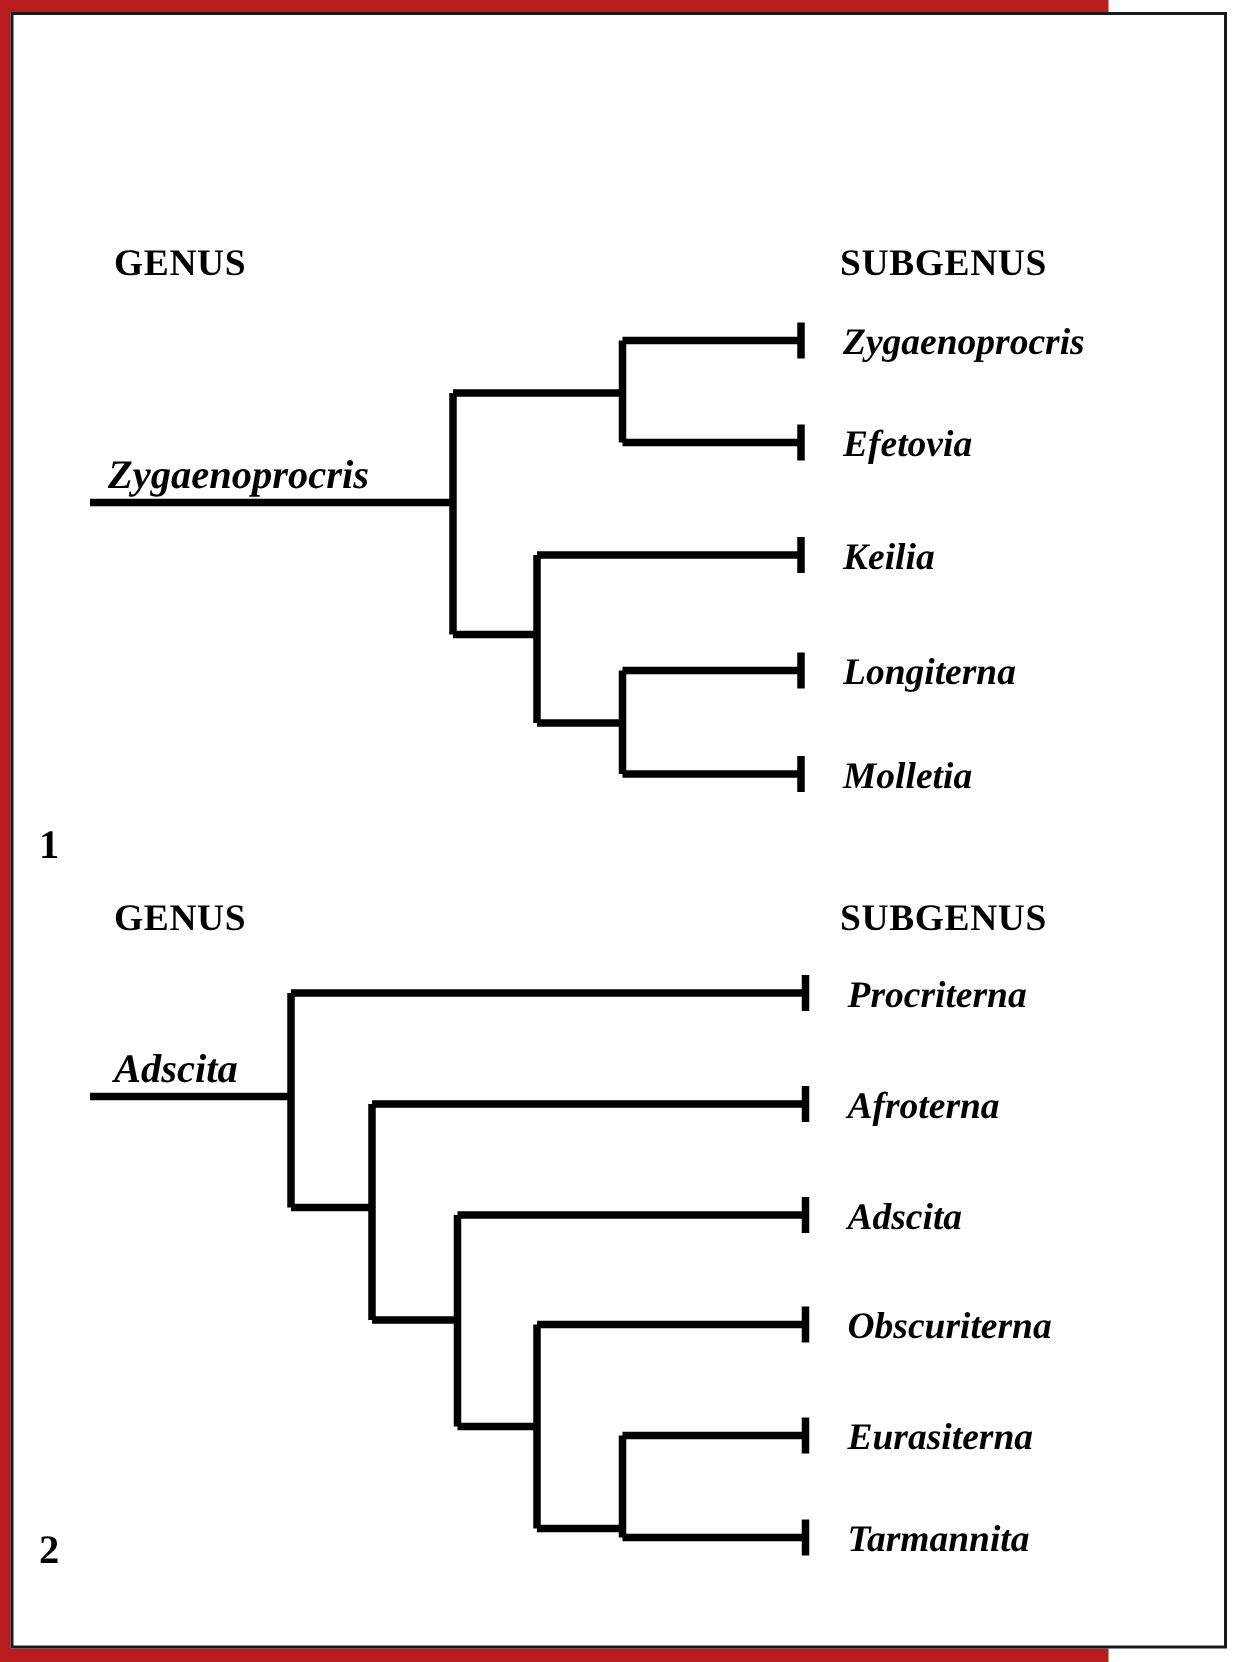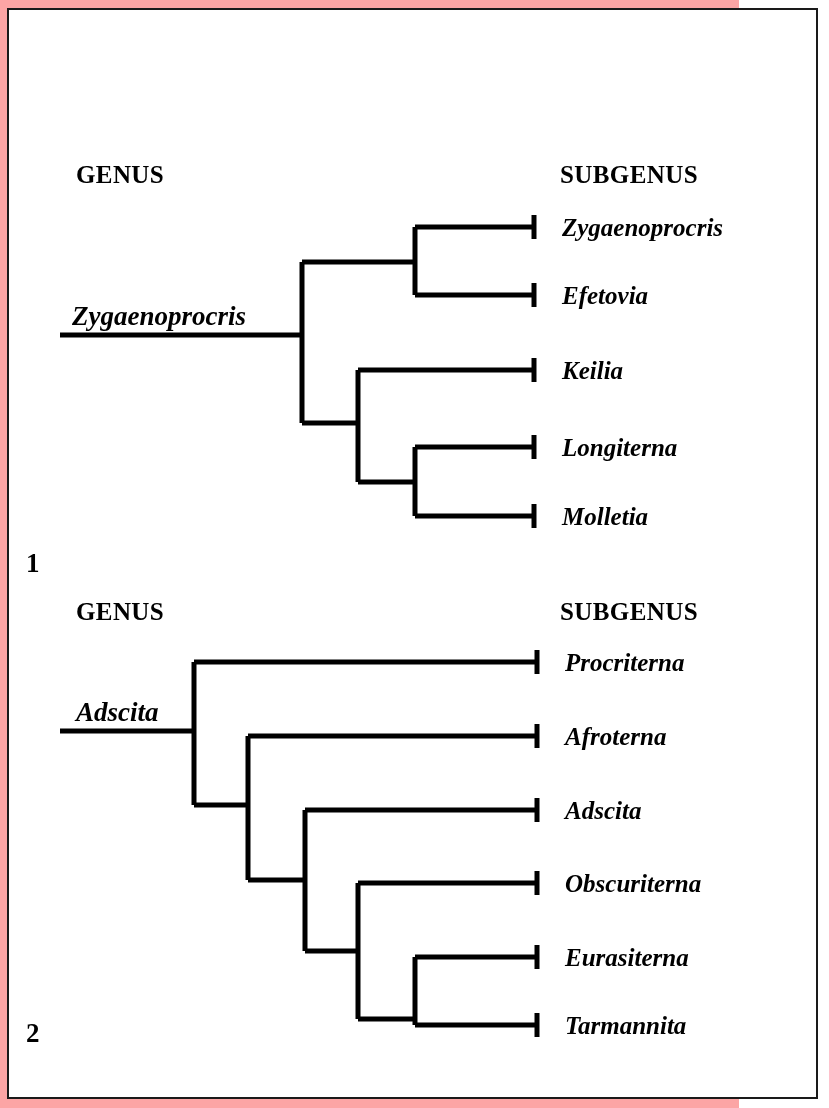--- a/index.html
+++ b/index.html
@@ -14,21 +14,21 @@
     font-family: "Liberation Serif", "DejaVu Serif", serif;
     position: relative;
     overflow: hidden;
   }
   #figure-root {
     position: absolute;
     left: 0;
     top: 0;
     width: 739px;
     height: 1108px;
-    background: #fca5a5;
+    background: #b91c1c;
   }
   #figure-frame {
     position: absolute;
     left: 7px;
     top: 8px;
     width: 811px;
     height: 1091px;
     border: 2px solid #1a1a1a;
     box-sizing: border-box;
     background: #ffffff;

